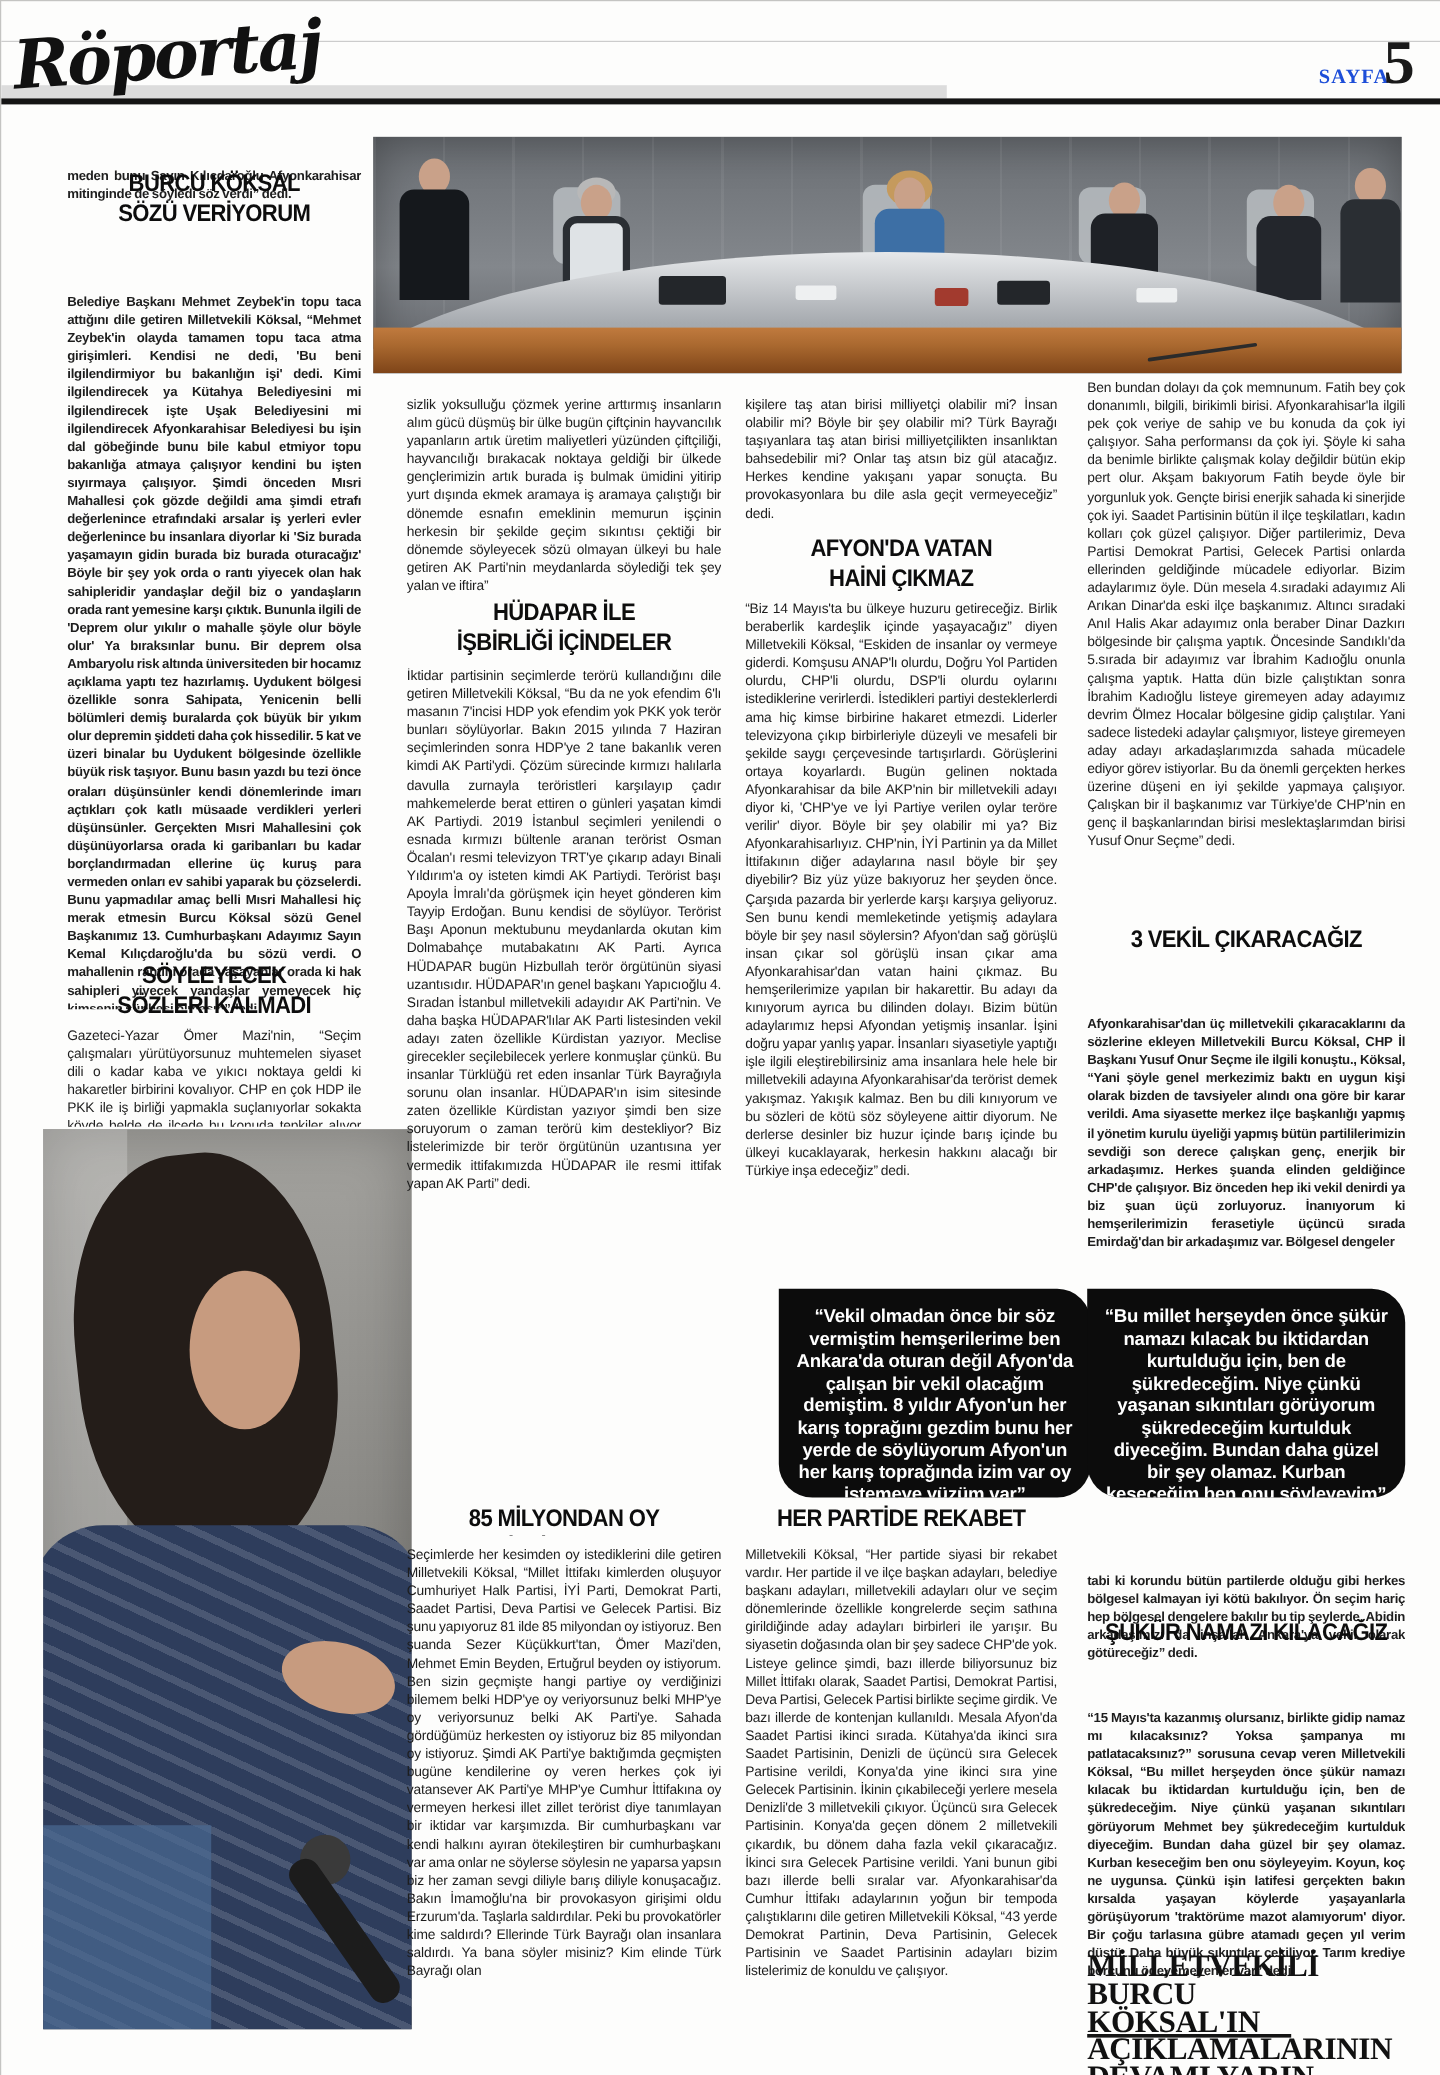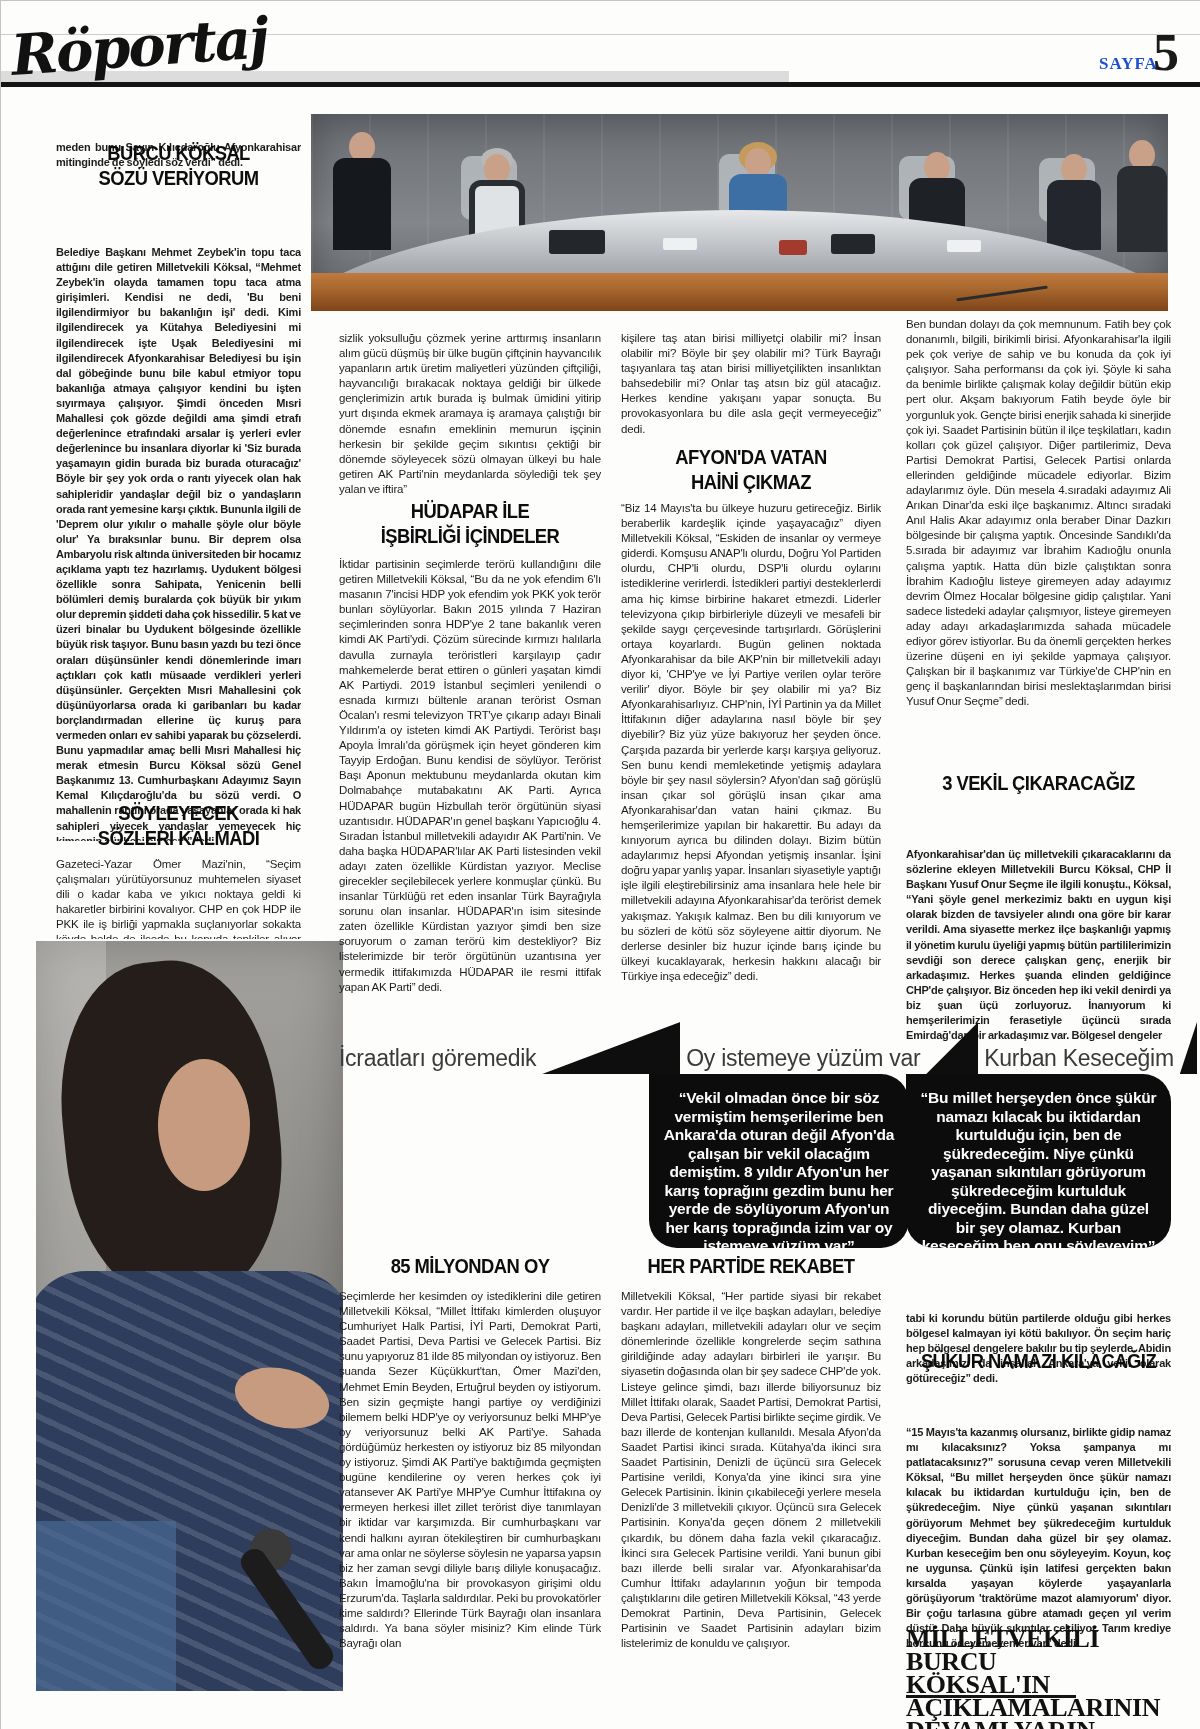--- a/index.html
+++ b/index.html
@@ -181,28 +181,20 @@
 
   <div>
     <div class="body" style="left:905px;top:316px;width:265px;height:450px;">Ben bundan dolayı da çok memnunum. Fatih bey çok donanımlı, bilgili, birikimli birisi. Afyonkarahisar'la ilgili pek çok veriye de sahip ve bu konuda da çok iyi çalışıyor. Saha performansı da çok iyi. Şöyle ki saha da benimle birlikte çalışmak kolay değildir bütün ekip pert olur. Akşam bakıyorum Fatih beyde öyle bir yorgunluk yok. Gençte birisi enerjik sahada ki sinerjide çok iyi. Saadet Partisinin bütün il ilçe teşkilatları, kadın kolları çok güzel çalışıyor. Diğer partilerimiz, Deva Partisi Demokrat Partisi, Gelecek Partisi onlarda ellerinden geldiğinde mücadele ediyorlar. Bizim adaylarımız öyle. Dün mesela 4.sıradaki adayımız Ali Arıkan Dinar'da eski ilçe başkanımız. Altıncı sıradaki Anıl Halis Akar adayımız onla beraber Dinar Dazkırı bölgesinde bir çalışma yaptık. Öncesinde Sandıklı'da 5.sırada bir adayımız var İbrahim Kadıoğlu onunla çalışma yaptık. Hatta dün bizle çalıştıktan sonra İbrahim Kadıoğlu listeye giremeyen aday adayımız devrim Ölmez Hocalar bölgesine gidip çalıştılar. Yani sadece listedeki adaylar çalışmıyor, listeye giremeyen aday adayı arkadaşlarımızda sahada mücadele ediyor görev istiyorlar. Bu da önemli gerçekten herkes üzerine düşeni en iyi şekilde yapmaya çalışıyor. Çalışkan bir il başkanımız var Türkiye'de CHP'nin en genç il başkanlarından birisi meslektaşlarımdan birisi Yusuf Onur Seçme” dedi.</div>
     <div class="hl" style="left:905px;top:770px;width:265px;height:26px;">3 VEKİL ÇIKARACAĞIZ</div>
     <div class="body b" style="left:905px;top:802px;width:265px;height:212px;">Afyonkarahisar'dan üç milletvekili çıkaracaklarını da sözlerine ekleyen Milletvekili Burcu Köksal, CHP İl Başkanı Yusuf Onur Seçme ile ilgili konuştu., Köksal, “Yani şöyle genel merkezimiz baktı en uygun kişi olarak bizden de tavsiyeler alındı ona göre bir karar verildi. Ama siyasette merkez ilçe başkanlığı yapmış il yönetim kurulu üyeliği yapmış bütün partililerimizin sevdiği son derece çalışkan genç, enerjik bir arkadaşımız. Herkes şuanda elinden geldiğince CHP'de çalışıyor. Biz önceden hep iki vekil denirdi ya biz şuan üçü zorluyoruz. İnanıyorum ki hemşerilerimizin ferasetiyle üçüncü sırada Emirdağ'dan bir arkadaşımız var. Bölgesel dengeler</div>
     <div class="body b" style="left:905px;top:1266px;width:265px;height:80px;">tabi ki korundu bütün partilerde olduğu gibi herkes bölgesel kalmayan iyi kötü bakılıyor. Ön seçim hariç hep bölgesel dengelere bakılır bu tip şeylerde. Abidin arkadaşımızı da inşallah Ankara'ya vekil olarak götüreceğiz” dedi.</div>
     <div class="hl" style="left:905px;top:1348px;width:265px;height:26px;">ŞÜKÜR NAMAZI KILACAĞIZ</div>
     <div class="body b" style="left:905px;top:1380px;width:265px;height:238px;">“15 Mayıs'ta kazanmış olursanız, birlikte gidip namaz mı kılacaksınız? Yoksa şampanya mı patlatacaksınız?” sorusuna cevap veren Milletvekili Köksal, “Bu millet herşeyden önce şükür namazı kılacak bu iktidardan kurtulduğu için, ben de şükredeceğim. Niye çünkü yaşanan sıkıntıları görüyorum Mehmet bey şükredeceğim kurtulduk diyeceğim. Bundan daha güzel bir şey olamaz. Kurban keseceğim ben onu söyleyeyim. Koyun, koç ne uygunsa. Çünkü işin latifesi gerçekten bakın kırsalda yaşayan köylerde yaşayanlarla görüşüyorum 'traktörüme mazot alamıyorum' diyor. Bir çoğu tarlasına gübre atamadı geçen yıl verim düştü. Daha büyük sıkıntılar çekiliyor. Tarım krediye borcunu ödeyemeyenler var” dedi.</div>
   </div>
 
-  <div class="pqstrip">
-    <span class="pqt">İcraatları göremedik</span>
-    <span class="tail" style="width:138px;"></span>
-    <span class="pqt">Oy istemeye yüzüm var</span>
-    <span class="tail" style="width:52px;"></span>
-    <span class="pqt">Kurban Keseceğim</span>
-    <span class="tail" style="flex:1;"></span>
-  </div>
 
   <div class="bub" style="left:648px;top:1073px;width:260px;height:174px;border-top-left-radius:0;">“Vekil olmadan önce bir söz vermiştim hemşerilerime ben Ankara'da oturan değil Afyon'da çalışan bir vekil olacağım demiştim. 8 yıldır Afyon'un her karış toprağını gezdim bunu her yerde de söylüyorum Afyon'un her karış toprağında izim var oy istemeye yüzüm var”</div>
   <div class="bub" style="left:905px;top:1073px;width:265px;height:174px;border-top-left-radius:0;">“Bu millet herşeyden önce şükür namazı kılacak bu iktidardan kurtulduğu için, ben de şükredeceğim. Niye çünkü yaşanan sıkıntıları görüyorum şükredeceğim kurtulduk diyeceğim. Bundan daha güzel bir şey olamaz. Kurban keseceğim ben onu söyleyeyim”</div>
 
   <div>
     <div class="fnote">MİLLETVEKİLİ BURCU
 KÖKSAL'IN AÇIKLAMALARININ
 DEVAMI YARIN</div>
     <div class="frule"></div>
     <div class="adv">Advertorial</div>

